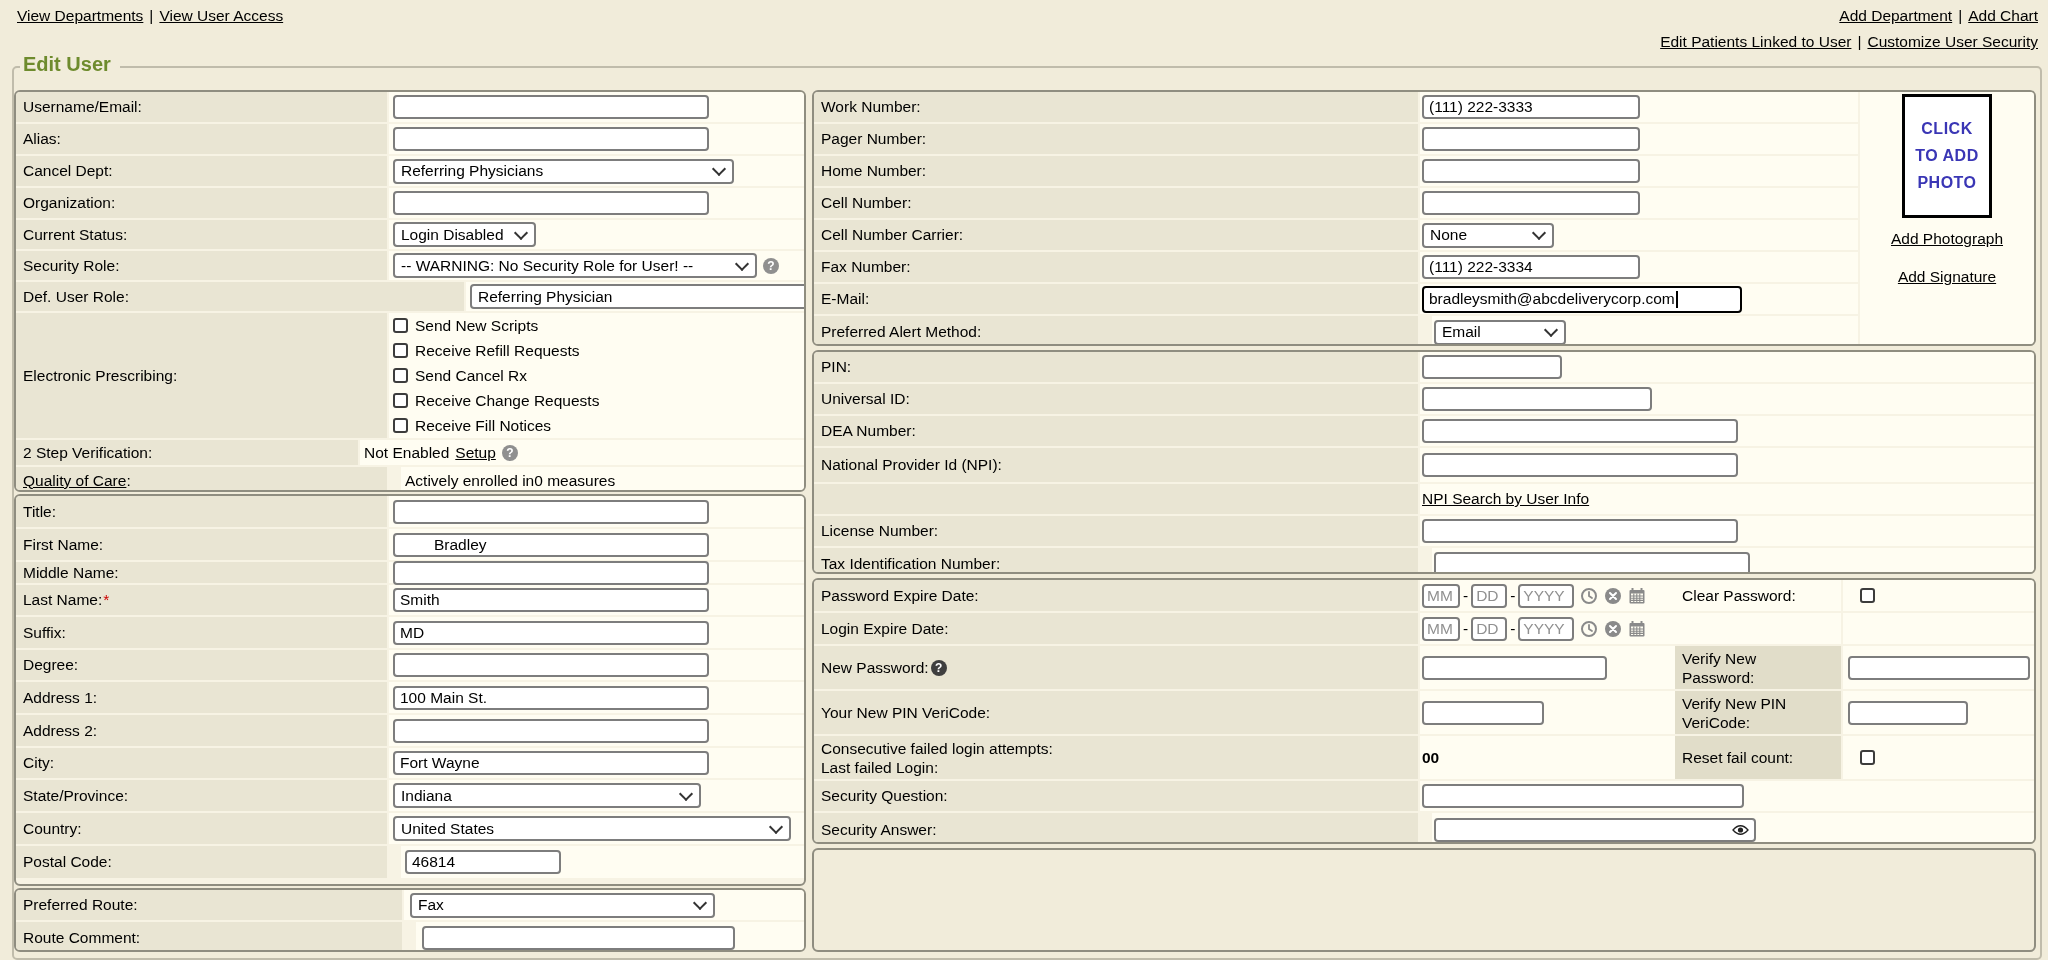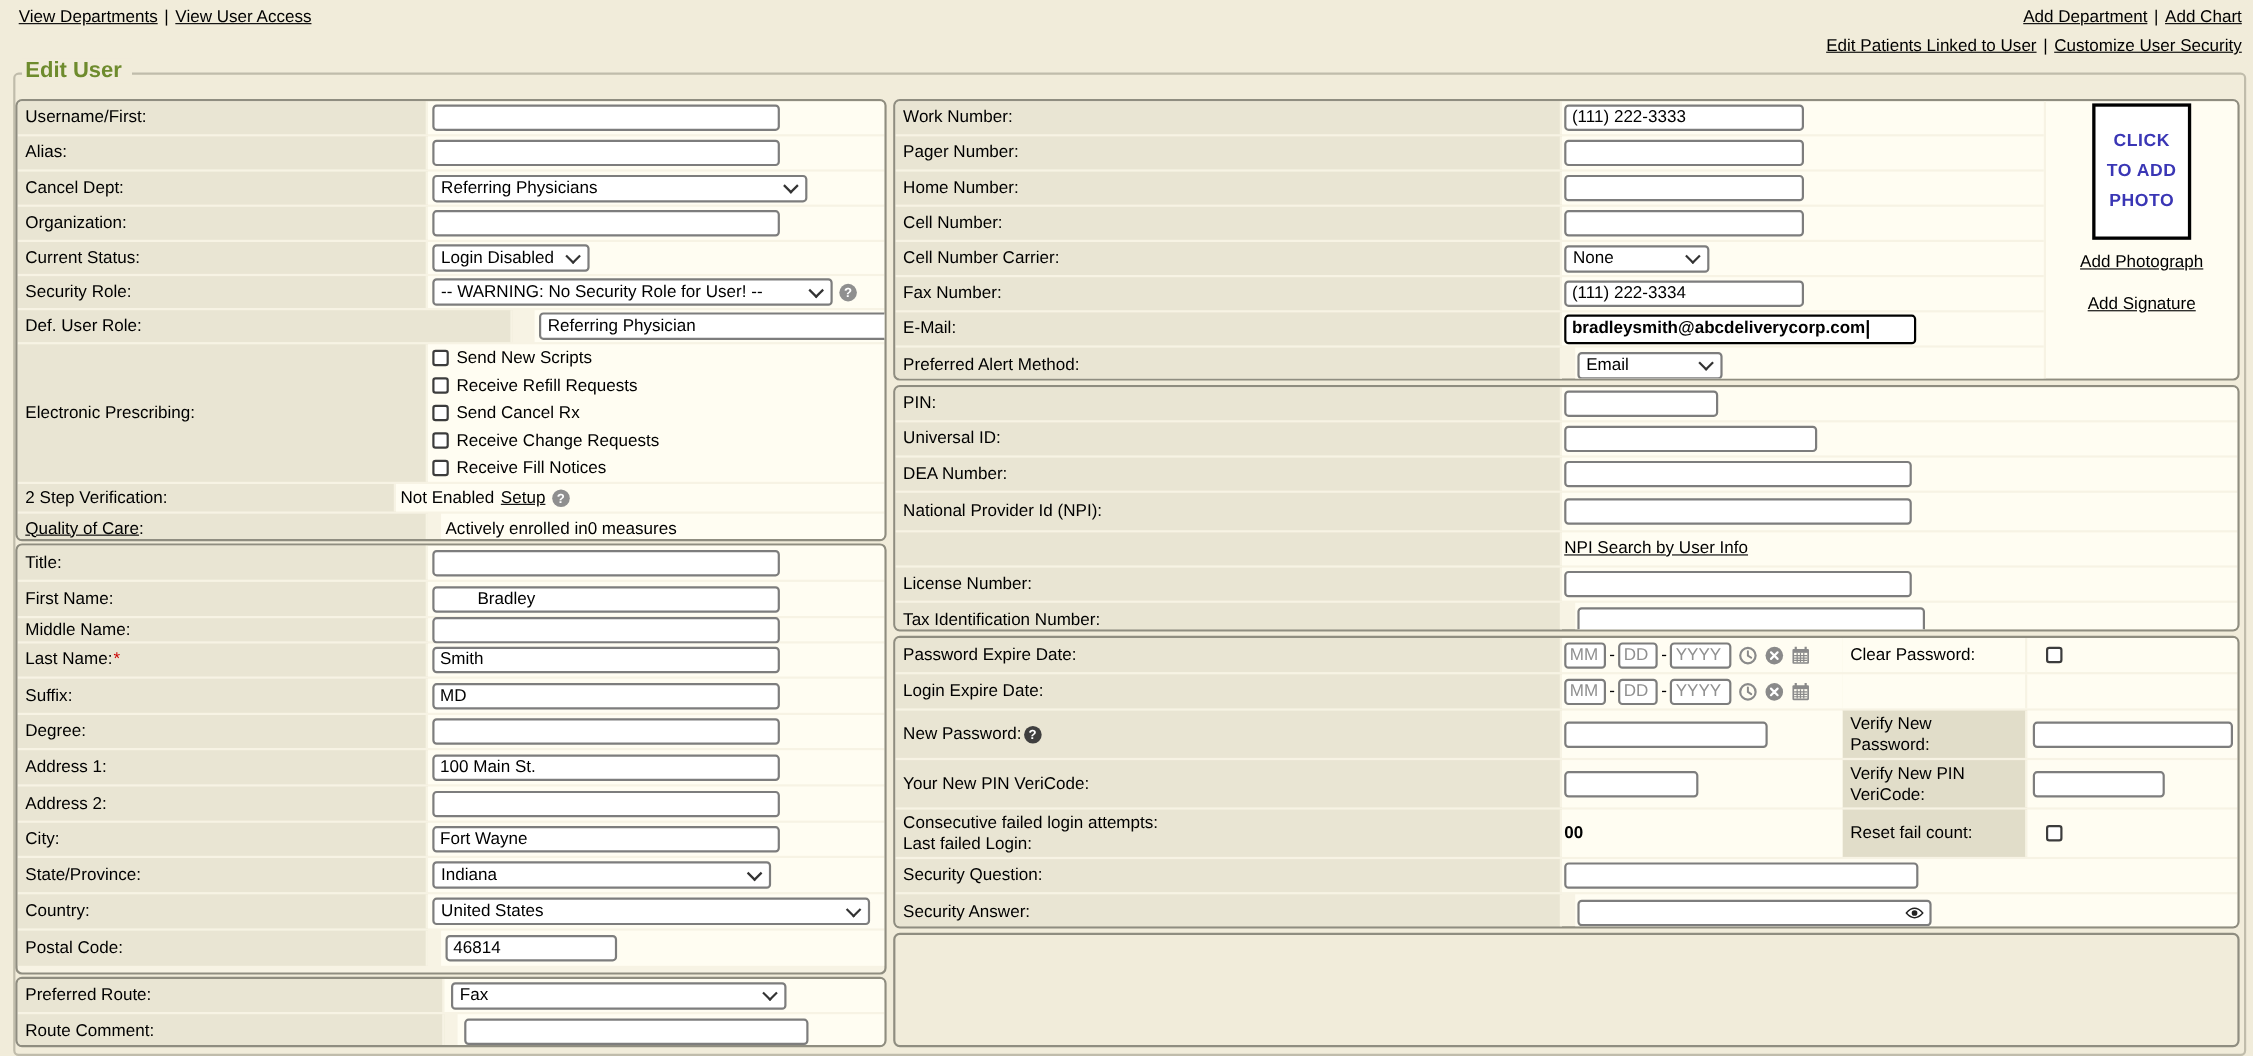--- a/index.html
+++ b/index.html
@@ -68,21 +68,21 @@
 </div>
 
 <div class="frame">
   <span class="legend">Edit User</span>
 </div>
 
 <div id="boxes">
     <div class="box" style="left: 14px; top: 90px; width: 792px; height: 402px;">
       <div class="row" style="height: 32px;">
         <div class="lc" style="width: 373px;">
-          <span>Username/First:</span>
+          <span>Username/Email:</span>
         </div>
         <div class="vc" style="padding-left: 4px;">
           <div class="tin" style="width: 316px;">
             <span></span>
           </div>
         </div>
       </div>
       <div class="row" style="height: 32px;">
         <div class="lc" style="width: 373px;">
           <span>Alias:</span>
@@ -134,21 +134,21 @@
             <span>-- WARNING: No Security Role for User! --</span>
             <span class="chev"></span>
           </div>
           <span class="help">?</span>
         </div>
       </div>
       <div class="row" style="height: 31px;">
         <div class="lc" style="width: 450px;">
           <span>Def. User Role:</span>
         </div>
-        <div class="vc" style="padding-left: 4px; margin-left: 20px;">
+        <div class="vc" style="padding-left: 4px;">
           <div class="sel" style="width: 399px;">
             <span>Referring Physician</span>
             <span class="chev"></span>
           </div>
         </div>
       </div>
       <div class="row" style="height: 127px;">
         <div class="lc" style="width: 373px;">
           <span>Electronic Prescribing:</span>
         </div>
@@ -406,21 +406,21 @@
             <div class="vc" style="padding-left: 2px;">
               <div class="tin" style="width: 218px;">
                 <span>(111) 222-3334</span>
               </div>
             </div>
           </div>
           <div class="row" style="height: 32px;">
             <div class="lc" style="width: 606px;">
               <span>E-Mail:</span>
             </div>
-            <div class="vc" style="padding-left: 2px; font-weight: bold;">
+            <div class="vc" style="padding-left: 2px;">
               <div class="tin focused" style="width: 320px;">
                 <span>bradleysmith@abcdeliverycorp.com</span>
                 <span class="caret"></span>
               </div>
             </div>
           </div>
           <div class="row" style="height: 32px;">
             <div class="lc" style="width: 606px;">
               <span>Preferred Alert Method:</span>
             </div>

